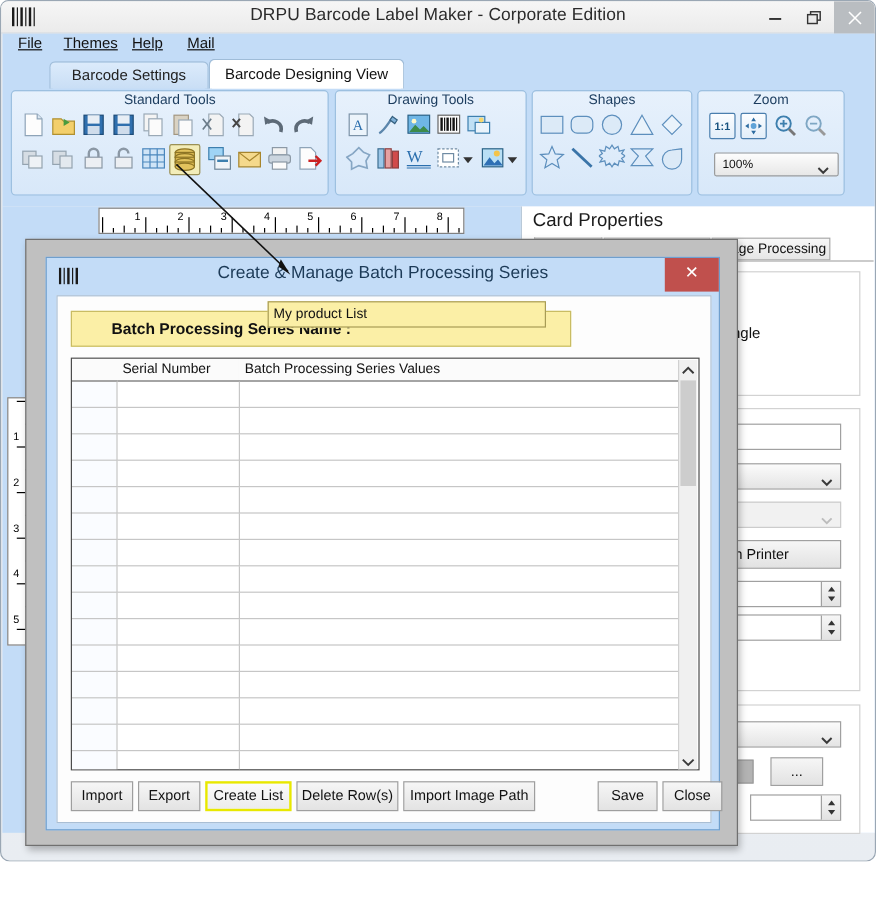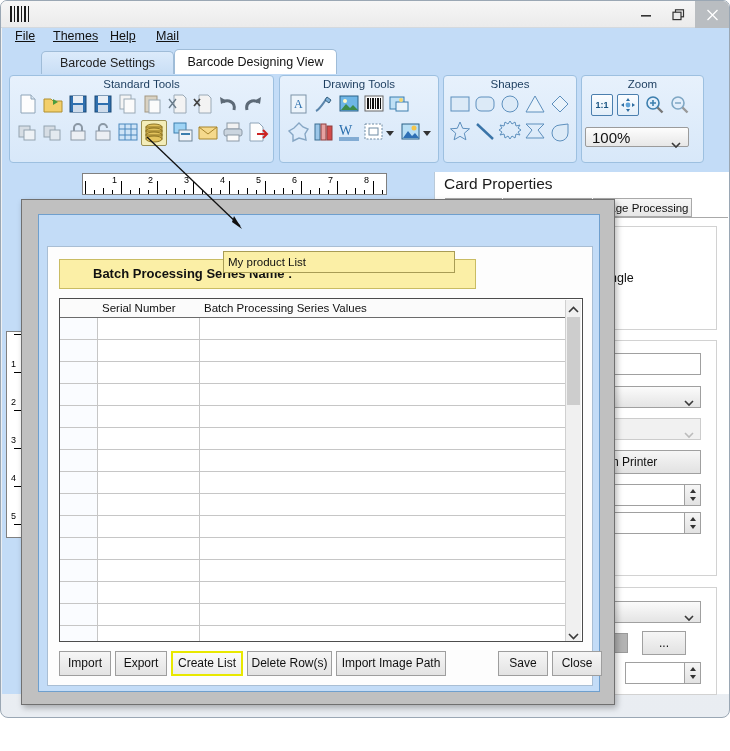--- a/index.html
+++ b/index.html
@@ -77,24 +77,24 @@
   .tool{
     position:absolute;width:24px;height:24px;box-sizing:border-box;
   }
   .tool.sel{
     background:#f3edb9;border:1px solid #9a9055;border-radius:2px;
   }
   .tool svg{display:block;}
 
   
   .zoom-combo{
-    position:absolute;left:3px;top:51px;width:104px;height:20px;
+    position:absolute;left:13px;top:51px;width:104px;height:20px;
     background:linear-gradient(#fdfdfd,#e7e7e7);
     border:1px solid #9b9b9b;border-radius:2px;box-sizing:border-box;
-    font-size:15px;color:#111;line-height:19px;padding-left:6px;
+    font-size:10px;color:#111;line-height:19px;padding-left:6px;
   }
   .zoom-combo .chev{position:absolute;right:7px;top:6px;}
   .zoom-sq{
     position:absolute;width:22px;height:22px;
     border:1px solid #4b7fae;border-radius:2px;
     background:linear-gradient(#fbfdff,#e2eef9);
     box-sizing:border-box;font-size:9px;color:#18527f;
     text-align:center;line-height:20px;font-weight:bold;
   }
 
@@ -278,20 +278,21 @@
       <span class="title-barcode">
         <svg width="24" height="16" viewBox="0 0 24 16">
           <rect x="1" y="0" width="2" height="16" fill="#1a1a1a"></rect>
           <rect x="5" y="0" width="1" height="16" fill="#1a1a1a"></rect>
           <rect x="8" y="0" width="2" height="16" fill="#1a1a1a"></rect>
           <rect x="12" y="0" width="1" height="16" fill="#1a1a1a"></rect>
           <rect x="15" y="0" width="2" height="16" fill="#1a1a1a"></rect>
           <rect x="19" y="0" width="1" height="16" fill="#1a1a1a"></rect>
         </svg>
       </span>
+      <div class="title-text">DRPU Barcode Label Maker - Corporate Edition</div>
       <div class="win-btn win-min">
         <svg width="12" height="10" viewBox="0 0 12 10">
             <rect x="1" y="6" width="10" height="1.6" fill="#333"></rect>
           </svg>
       </div>
       <div class="win-btn win-max">
         <svg width="13" height="12" viewBox="0 0 13 12">
           <rect x="3.5" y="0.8" width="8" height="7" fill="none" stroke="#333" stroke-width="1.2"></rect>
           <rect x="1" y="3.2" width="8" height="7.4" fill="#eaeaea" stroke="#333" stroke-width="1.2"></rect>
         </svg>
@@ -772,20 +773,35 @@
                 <path d="M7 16l3-4H4z" fill="#333"></path>
               </svg>
           </div>
         </div>
       </div>
     </div>
 
     <div class="dlg-outer">
       <div class="dlg">
 
+        <div class="dlg-title">
+          <span class="dlg-barcode">
+            <svg width="22" height="14" viewBox="0 0 22 14">
+              <rect x="0" y="0" width="2" height="14" fill="#1a1a1a"></rect>
+              <rect x="4" y="0" width="1" height="14" fill="#1a1a1a"></rect>
+              <rect x="7" y="0" width="2" height="14" fill="#1a1a1a"></rect>
+              <rect x="11" y="0" width="1" height="14" fill="#1a1a1a"></rect>
+              <rect x="14" y="0" width="2" height="14" fill="#1a1a1a"></rect>
+            </svg>
+          </span>
+          <div class="dlg-title-text">Create &amp; Manage Batch Processing Series</div>
+          <div class="dlg-close">
+            <div class="x">✕</div>
+          </div>
+        </div>
 
         <div class="dlg-body">
 
           <div class="name-bar">
             <span class="name-label">Batch Processing Series Name :</span>
           </div>
           <input class="name-input" type="text" value="My product List" style="">
 
           <div class="grid-wrap">
             <table class="grid">

